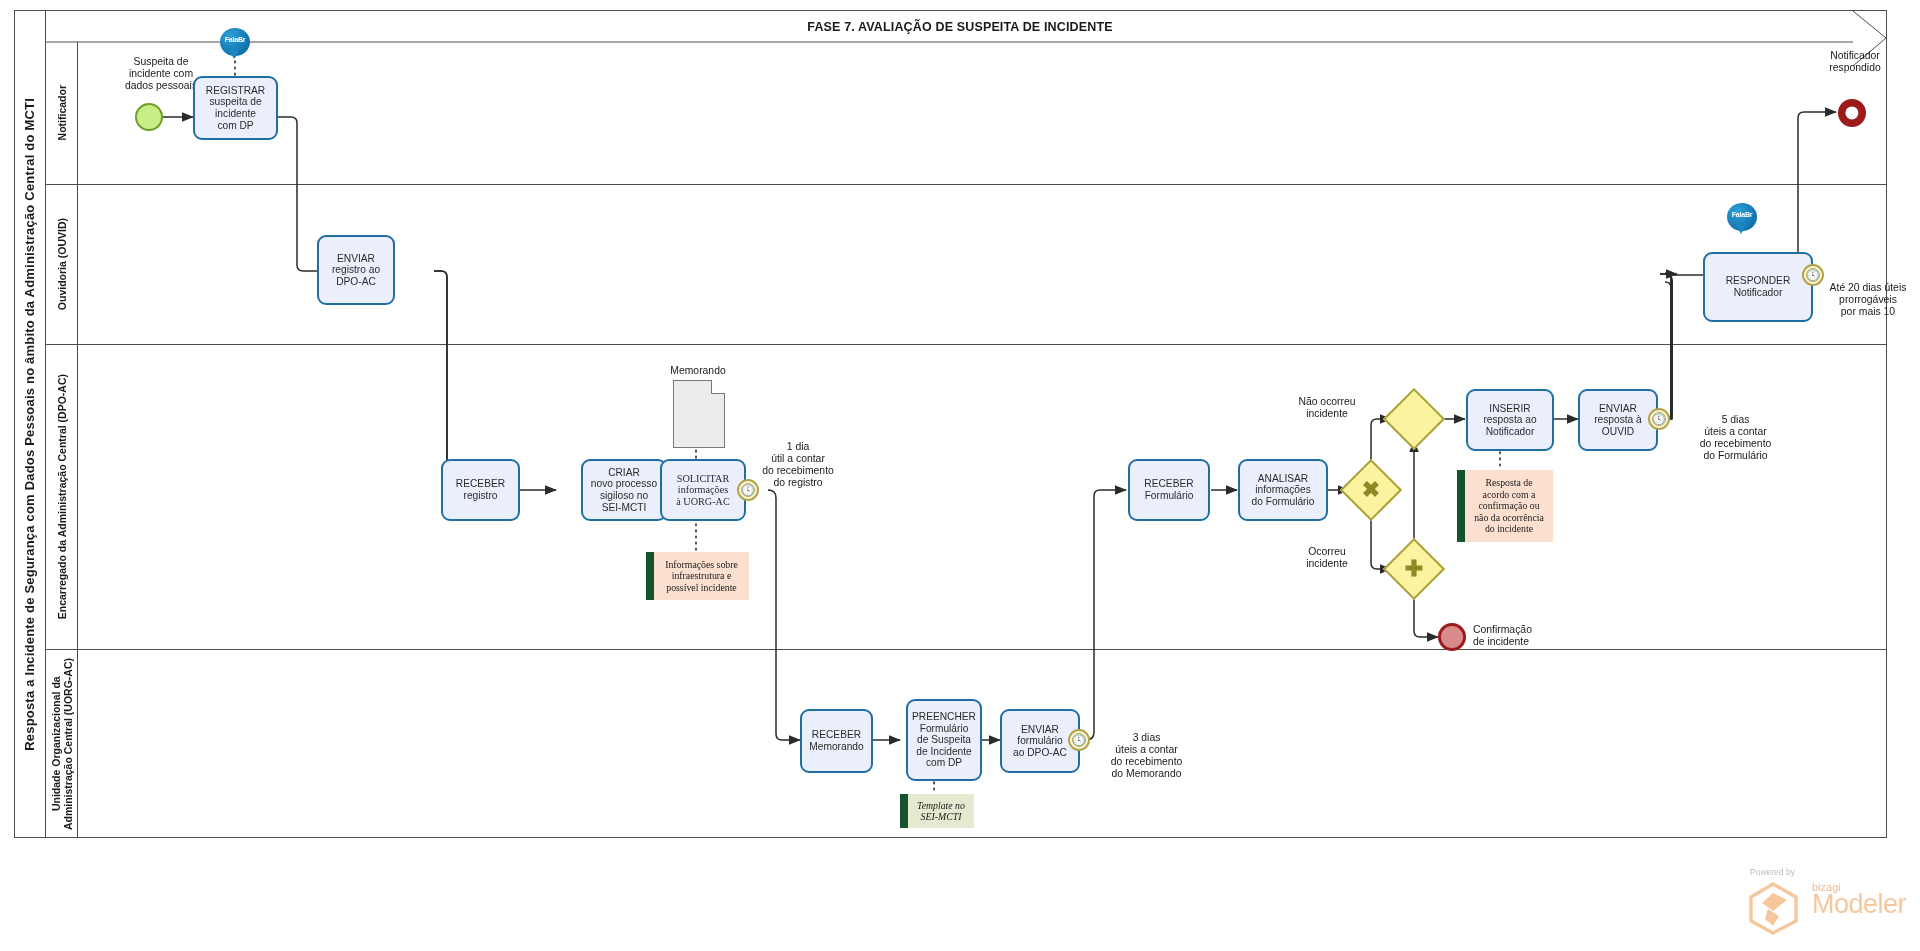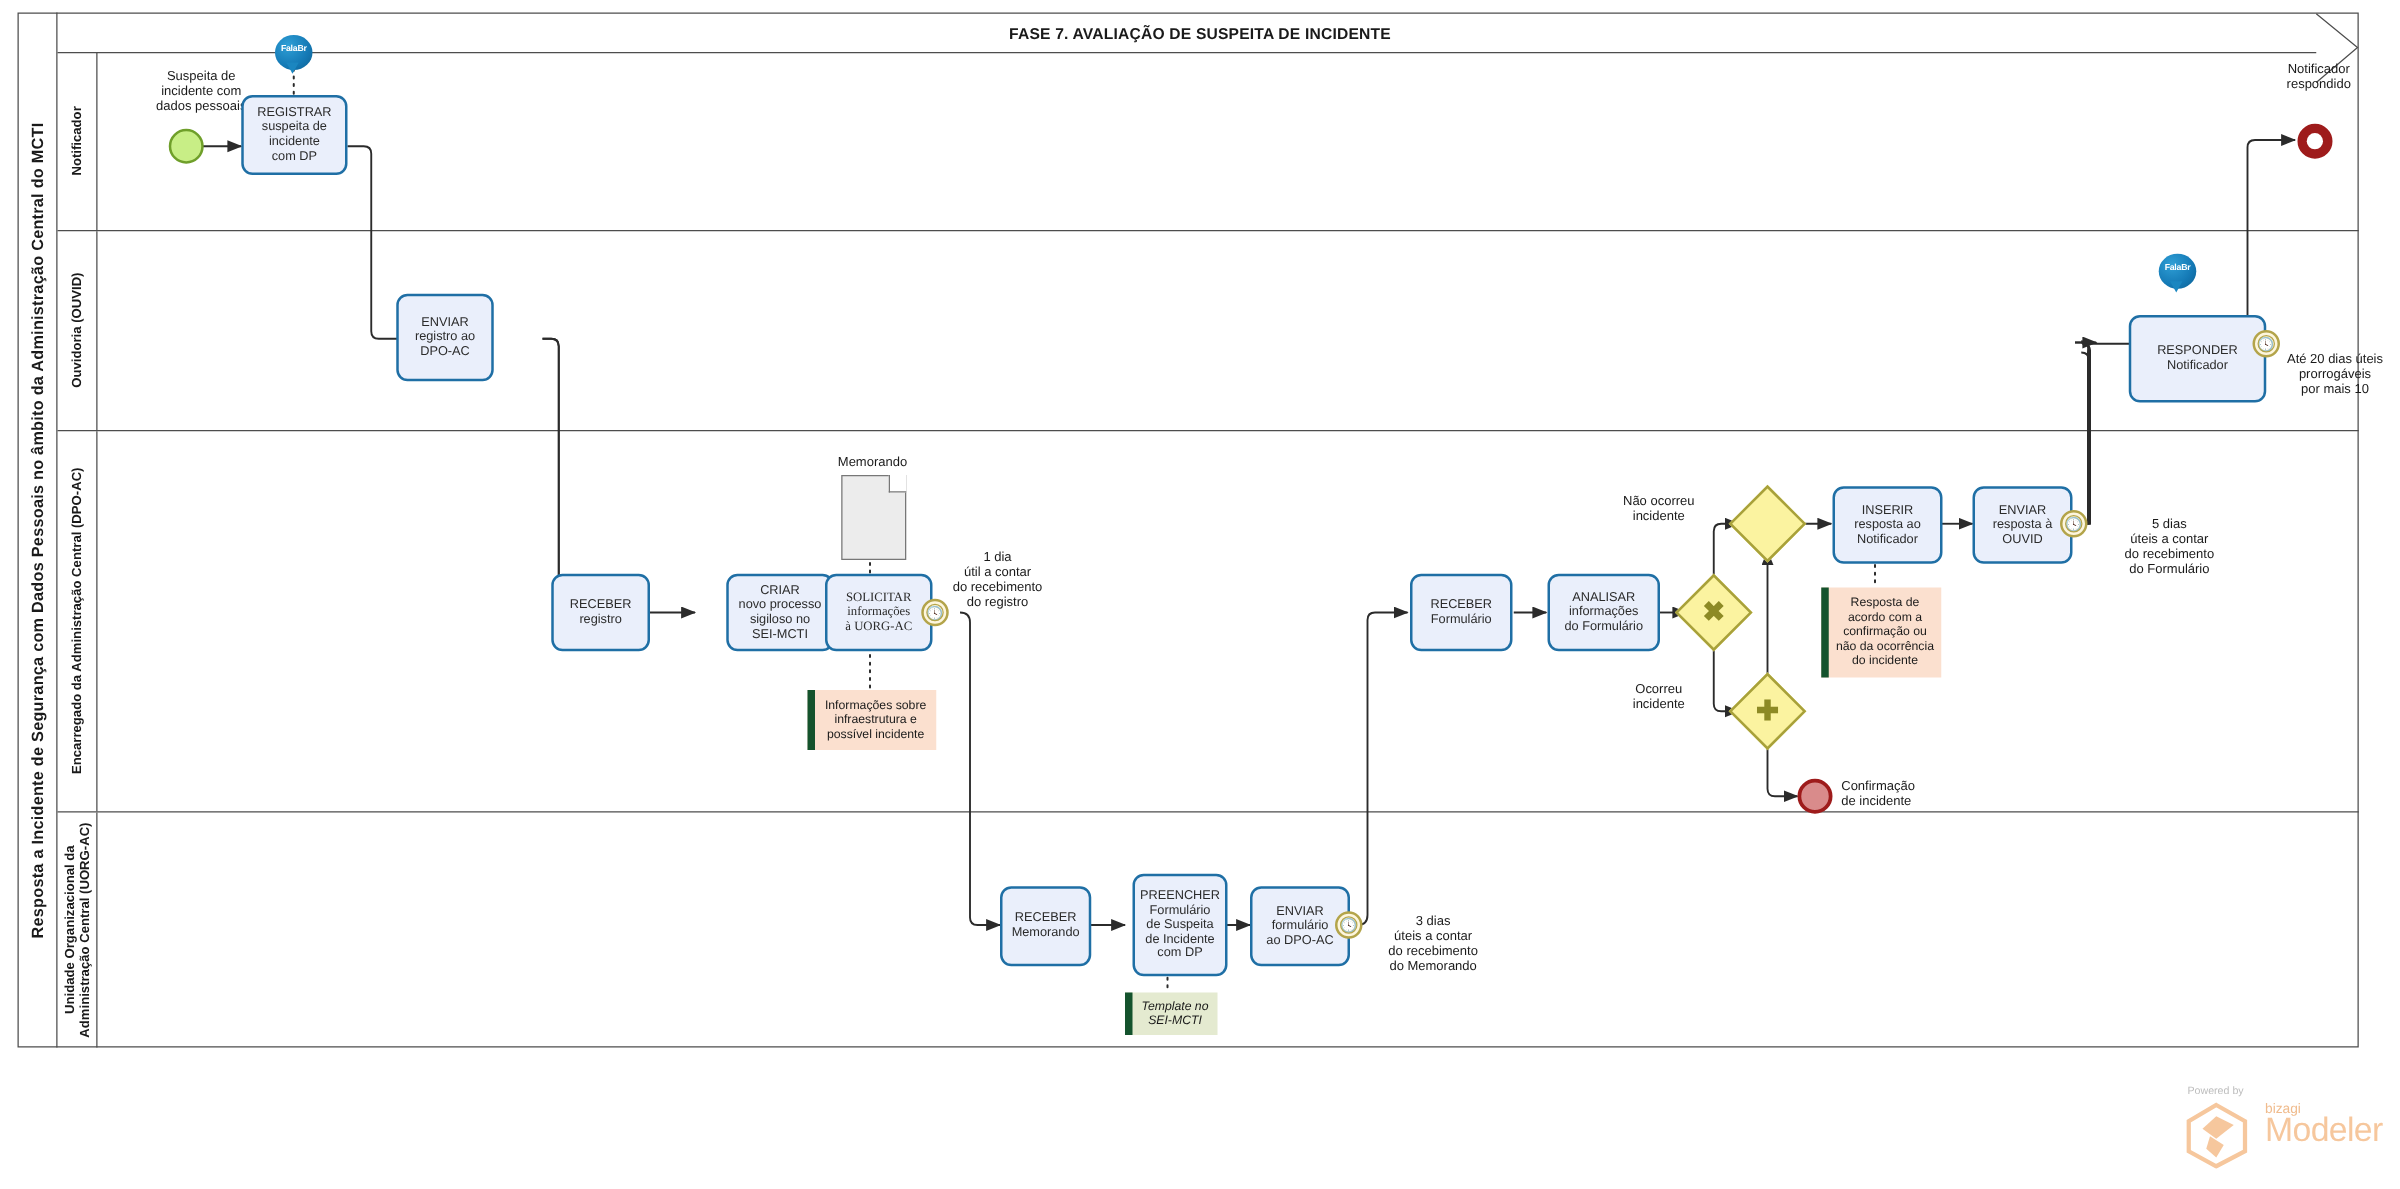--- a/index.html
+++ b/index.html
@@ -35,23 +35,23 @@
          display:flex;align-items:center;justify-content:center;}
 
   .boundary{position:absolute;width:22px;height:22px;border-radius:50%;background:#fdf6dd;
             border:2px solid #b3a44a;box-sizing:border-box;display:flex;align-items:center;justify-content:center;
             font-size:11px;color:#7a6c22;}
   .boundary:after{content:"";position:absolute;left:2px;top:2px;right:2px;bottom:2px;border:1px solid #b3a44a;border-radius:50%;}
 
   .doc{position:absolute;background:#ececec;border:1px solid #777;box-sizing:border-box;}
   .doc-fold{position:absolute;right:-1px;top:-1px;width:14px;height:14px;background:#fff;border-left:1px solid #777;border-bottom:1px solid #777;box-sizing:border-box;}
 
-  .anno{position:absolute;box-sizing:border-box;border-left:6px solid #14532d;
+  .anno{position:absolute;box-sizing:border-box;border-left:8px solid #14532d;
         font-size:9.8px;line-height:11.4px;text-align:center;display:flex;align-items:center;justify-content:center;
-        padding:3px 4px;white-space:pre-line;}
+        padding:3px 4px;white-space:pre-line;font-family:Liberation Serif, serif;}
   .anno-peach{background:#fbe0cf;}
   .anno-green{background:#e4ead0;font-style:italic;}
 
   .lbl{position:absolute;font-size:10.4px;line-height:12px;text-align:center;white-space:pre-line;color:#1a1a1a;}
 
   
   .falabr{position:absolute;width:30px;height:30px;}
   .falabr .b{position:absolute;left:0;top:0;width:30px;height:28px;border-radius:50%;
              background:radial-gradient(circle at 35% 30%,#2f9fd6 0%,#1479b5 60%,#0d5f90 100%);}
   .falabr .tail{position:absolute;left:9px;top:22px;width:0;height:0;border-left:5px solid transparent;

